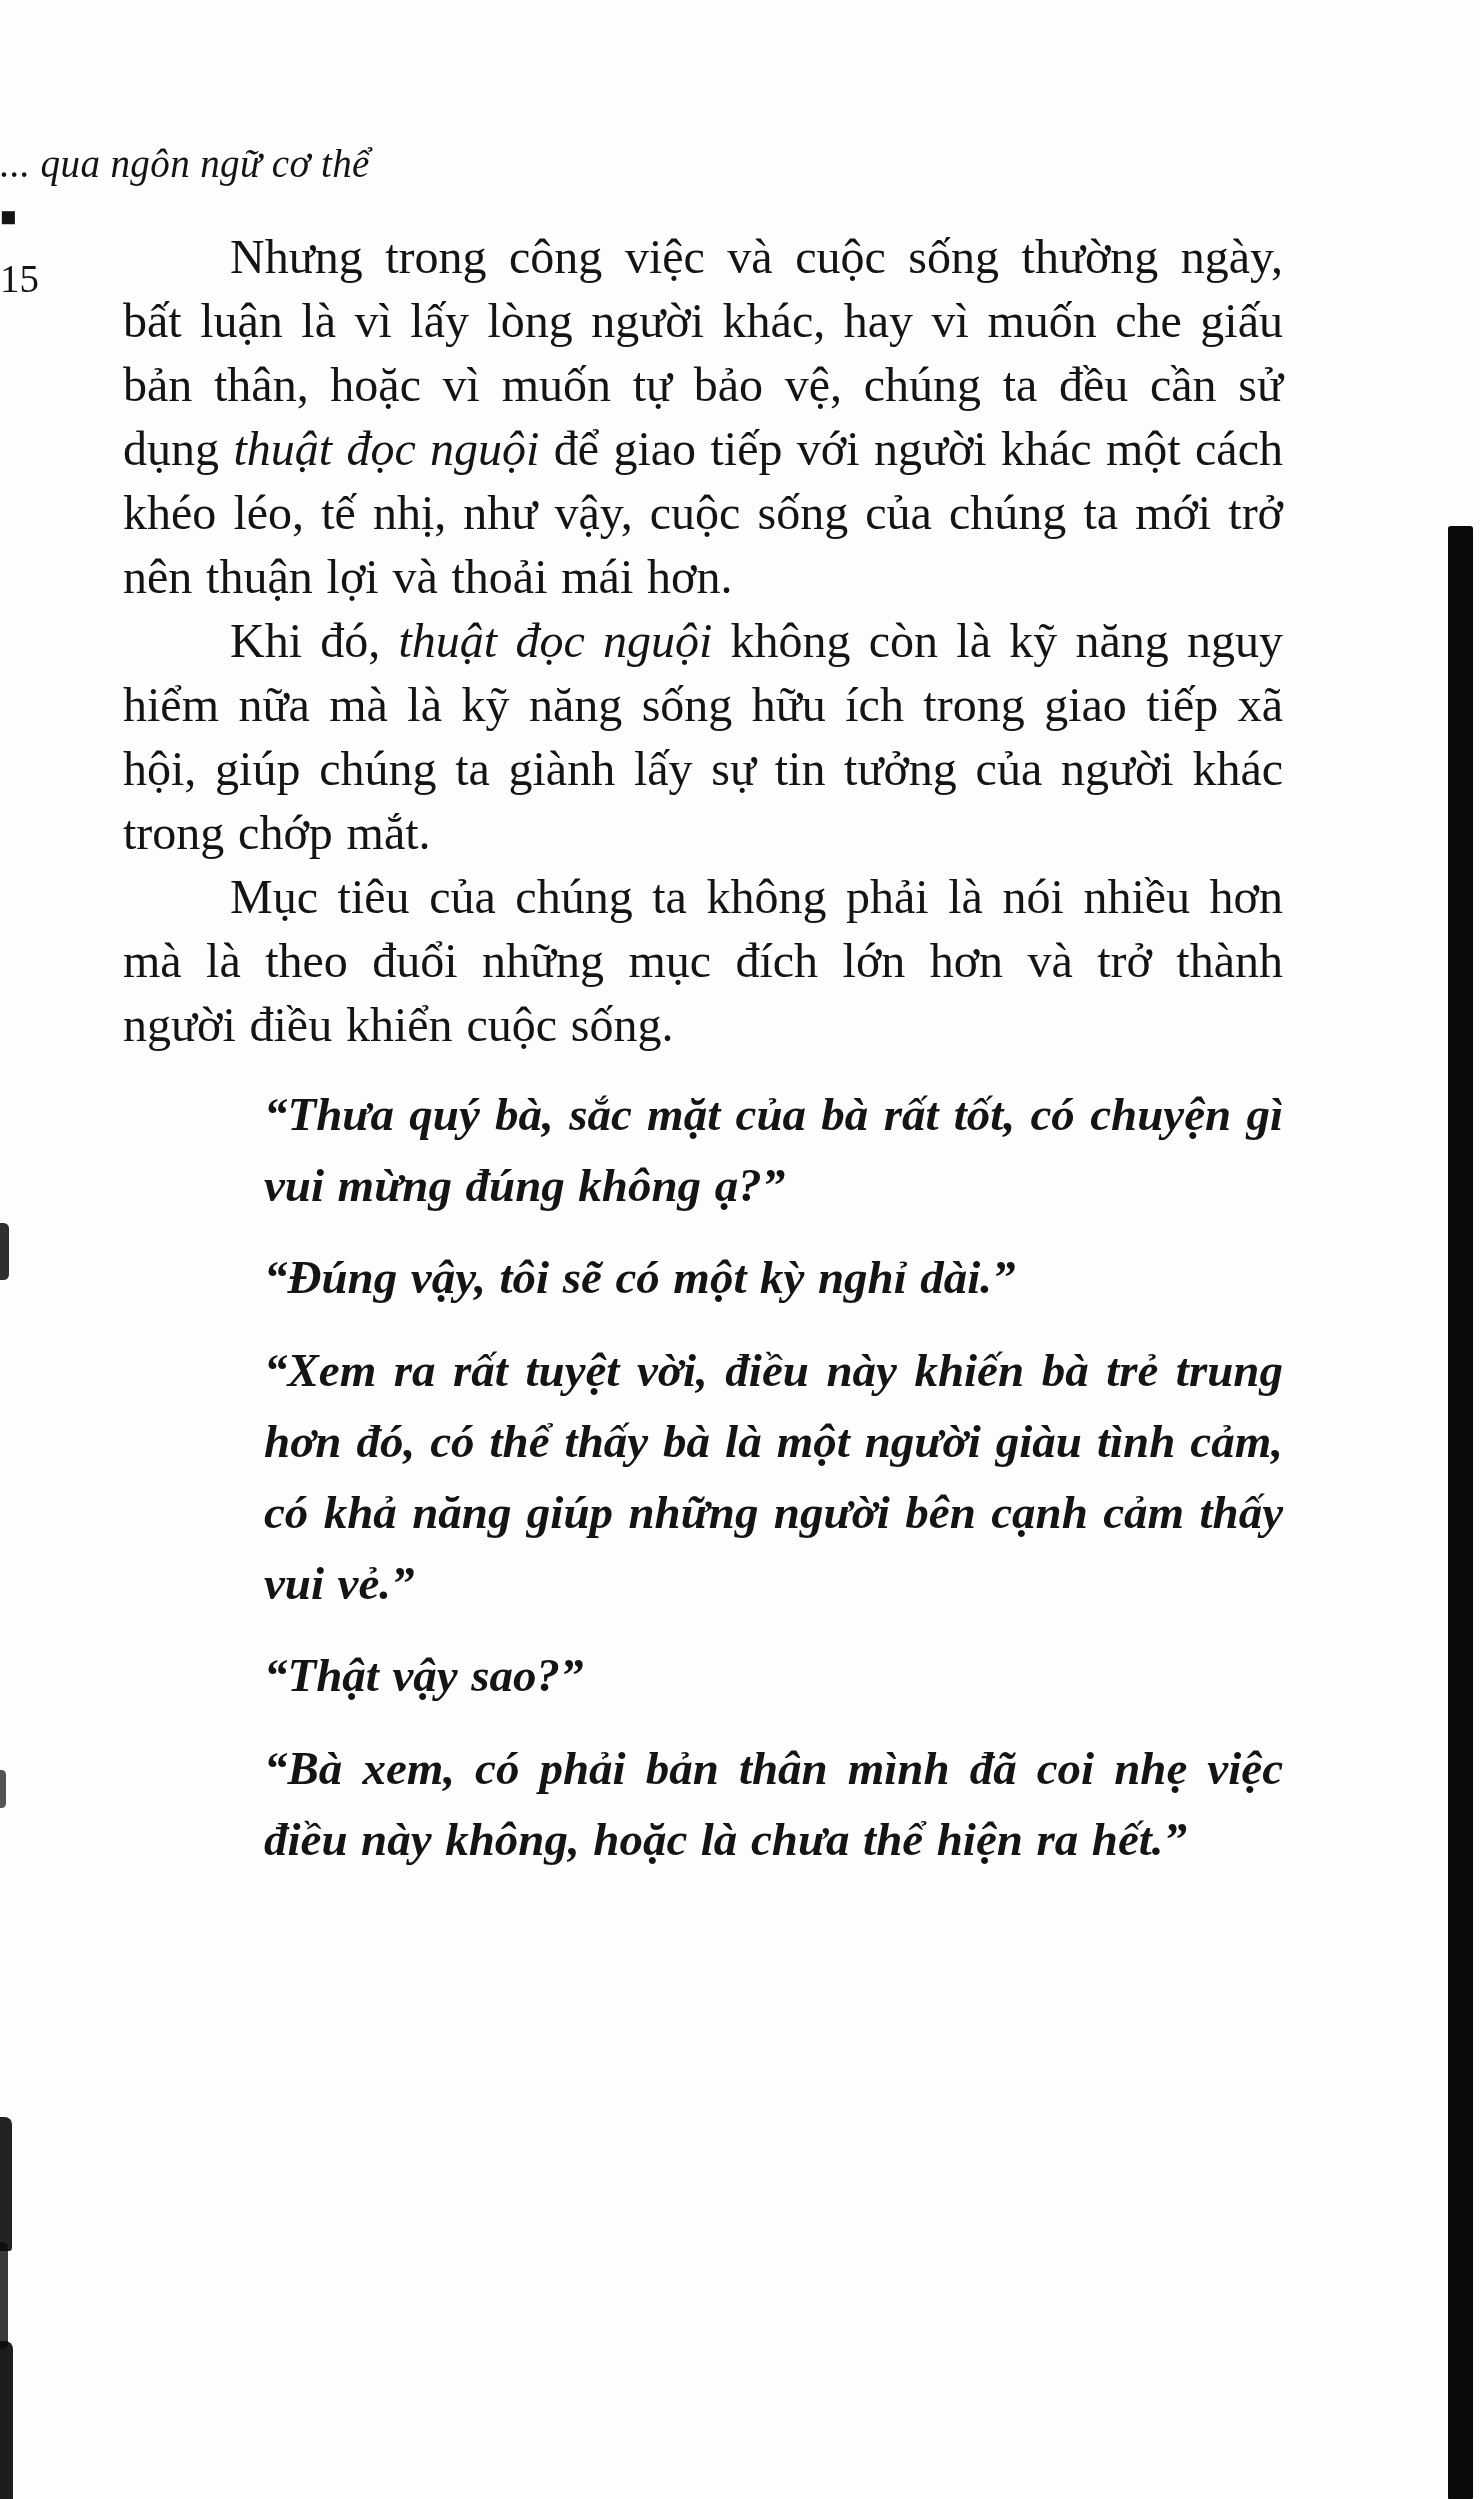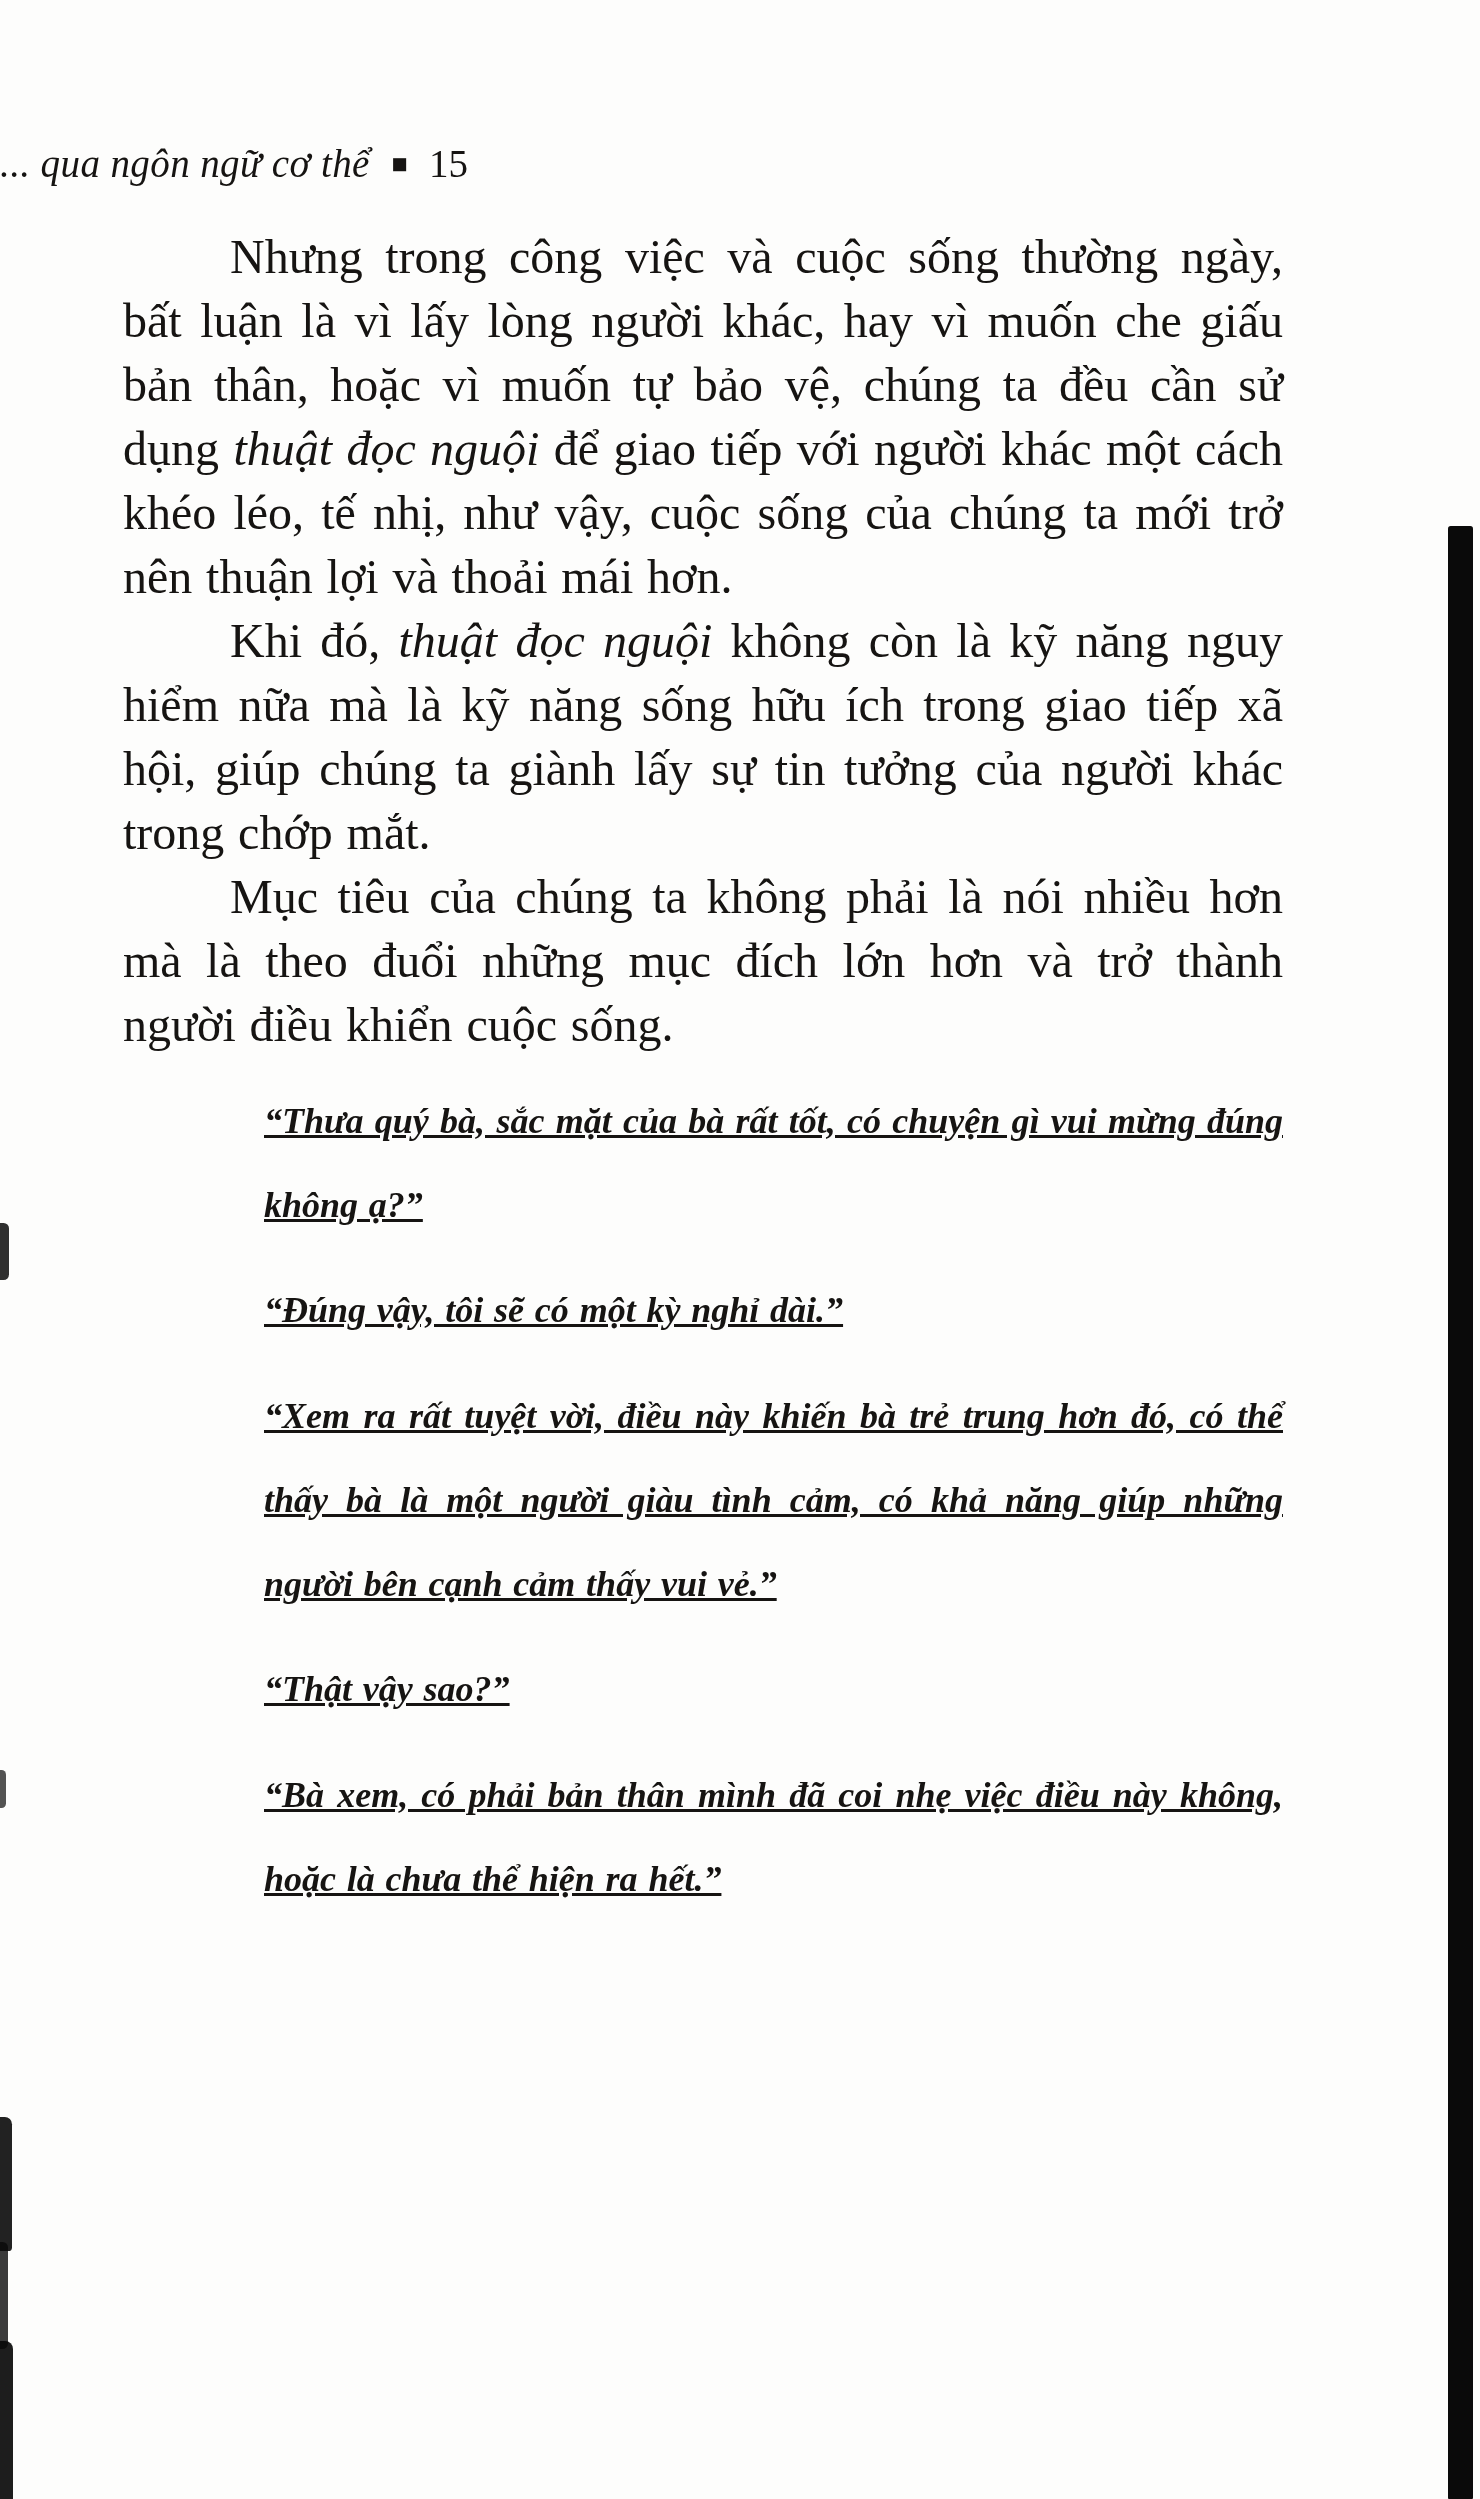--- a/index.html
+++ b/index.html
@@ -19,24 +19,25 @@
     color:var(--text);
   }
 
   
   .running-header{
     position:absolute;
     top:141px;
     left:0;
     right:198px;
     display:flex;
-    justify-content:flex-start;
+    justify-content:space-between;
     align-items:baseline;
     gap:21.5px;
     white-space:nowrap;
+    flex-direction:column;
   }
   .running-title{
     font-style:italic;
     font-size:39px;
     letter-spacing:0.4px;
   }
   .sep-square{
     font-size:27px;
     font-style:normal;
     line-height:1;
@@ -67,29 +68,28 @@
   p.heading{
     font-family:"Liberation Sans", sans-serif;
     font-weight:bold;
     font-size:45px;
     line-height:82px;
     padding-left:107px;
     margin-top:36px !important;
   }
   p.heading .italic{font-style:italic;}
   p.quote{
-    font-size:36px;
-    line-height:84px;
+    font-size:47px;
+    line-height:71px;
     font-style:italic;
     font-weight:bold;
     text-align:justify;
     margin-left:141px !important;
     margin-top:21.5px !important;
     word-spacing:1.8px;
-    text-decoration:underline;
   }
 
   
   .artifact{position:absolute;background:var(--artifact);}
   .right-bar{
     top:526px;
     right:7.2px;
     width:25px;
     height:1974px;
     border-radius:2.7px;

